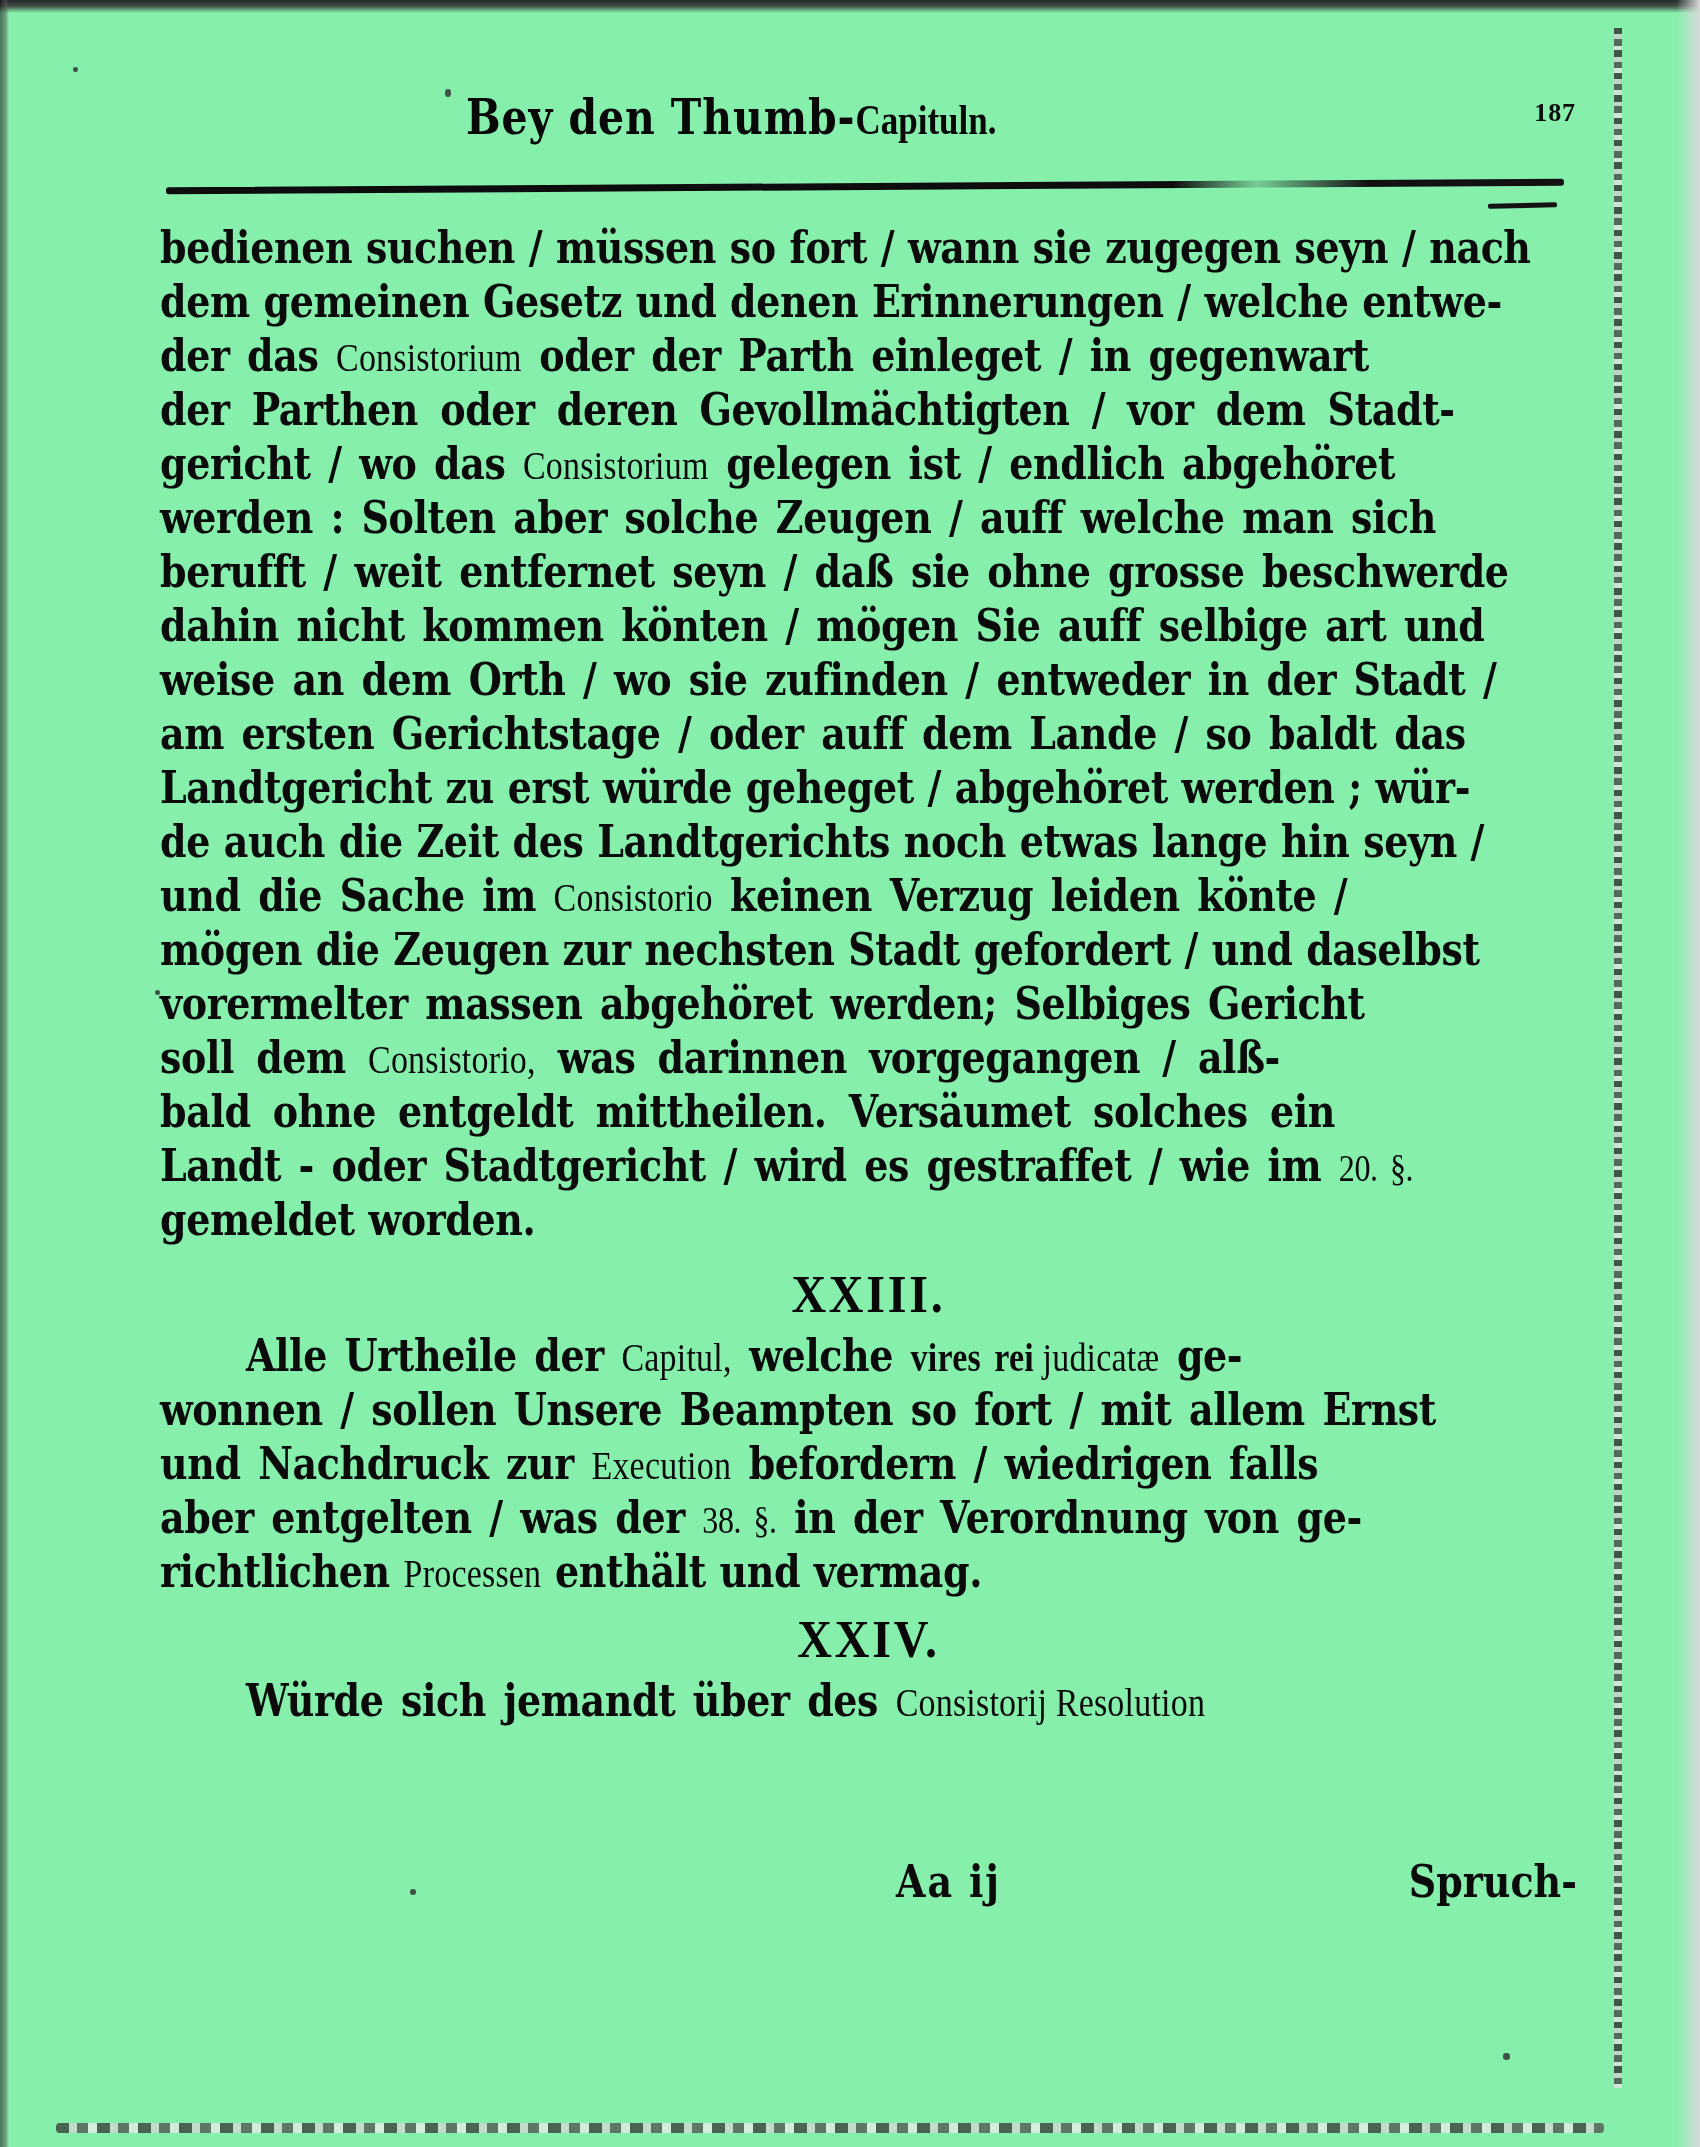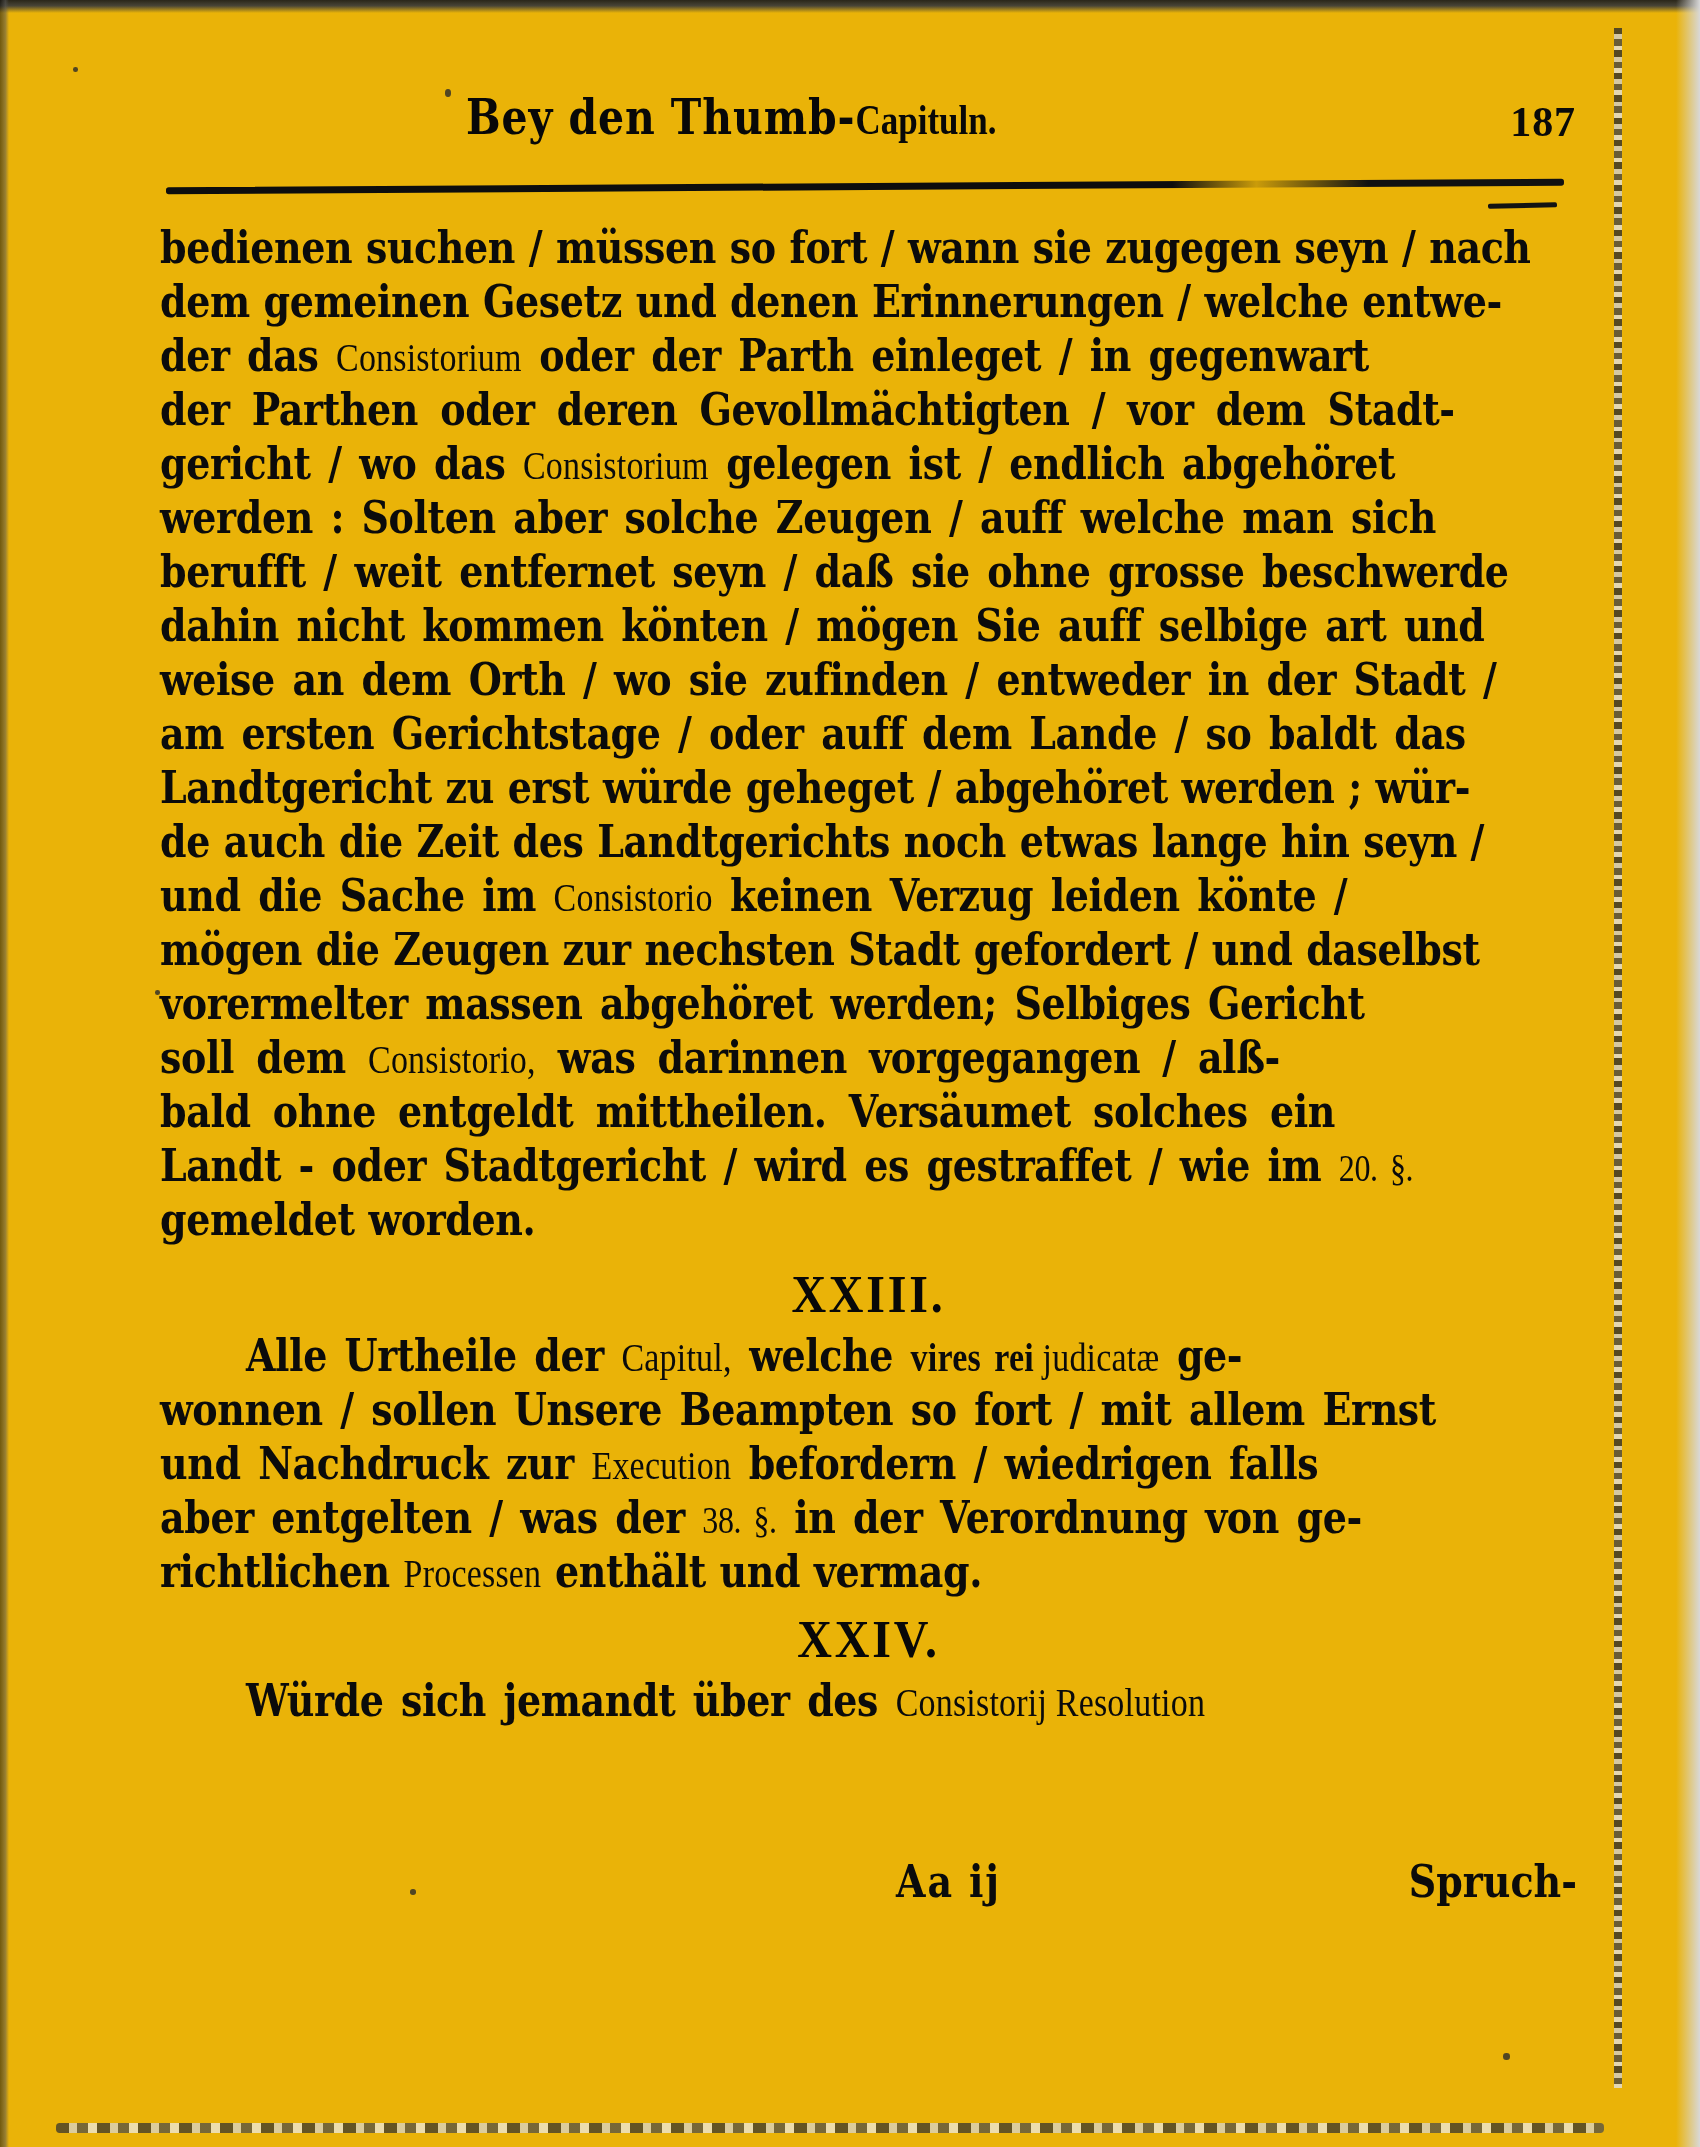--- a/index.html
+++ b/index.html
@@ -5,21 +5,21 @@
   html, body {
     margin: 0;
     padding: 0;
     background: #ffffff;
   }
 
   #page {
     position: relative;
     width: 1700px;
     height: 2148px;
-    background: #eab308;
+    background: #86efac;
     overflow: hidden;
     font-family: "DejaVu Serif", serif;
   }
 
   
   .edge-top {
     position: absolute;
     left: 0; top: 0;
     width: 1700px; height: 13px;
     background: linear-gradient(180deg, #1a1a1a 0%, #3b3b3b 45%, rgba(120,120,120,0) 100%);
@@ -94,21 +94,21 @@
     font-weight: 700;
     font-size: 35px;
     letter-spacing: 0px;
   }
   .folio {
     position: absolute;
     right: 0;
     top: 9.3px;
     font-family: "Liberation Serif", serif;
     font-weight: 700;
-    font-size: 42px;
+    font-size: 26px;
     color: #0a0a0a;
     letter-spacing: 0.9px;
   }
 
   .rule {
     position: absolute;
     left: 166px;
     top: 183px;
     width: 1398px;
     height: 6.5px;

